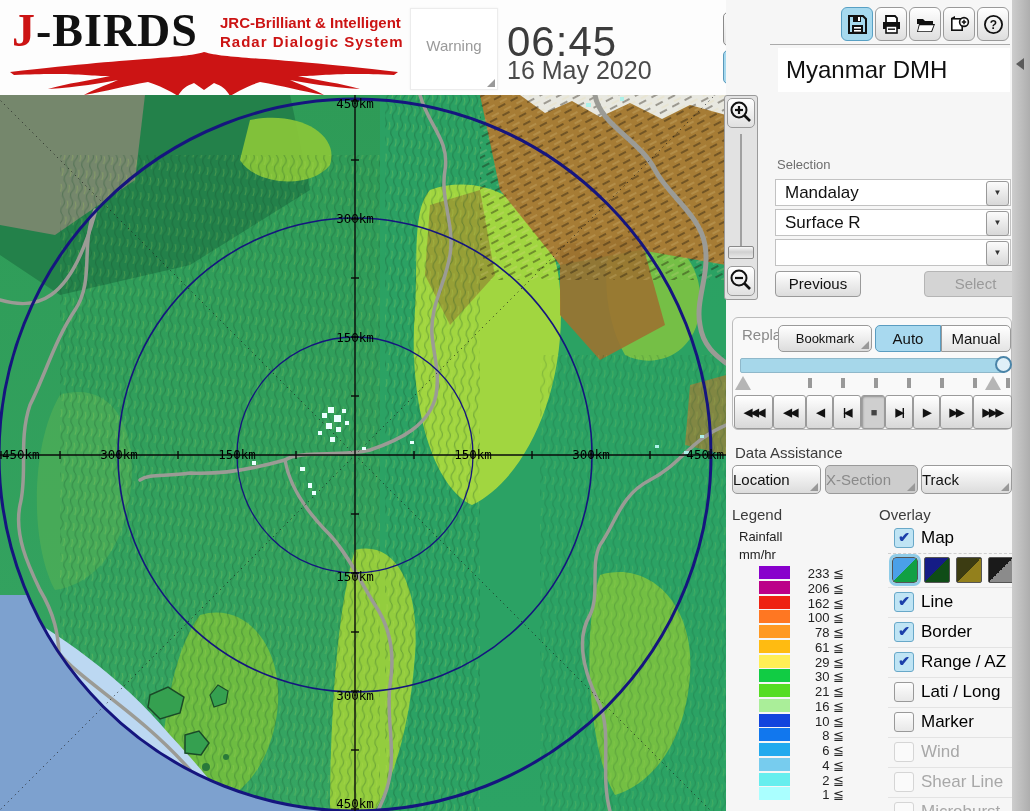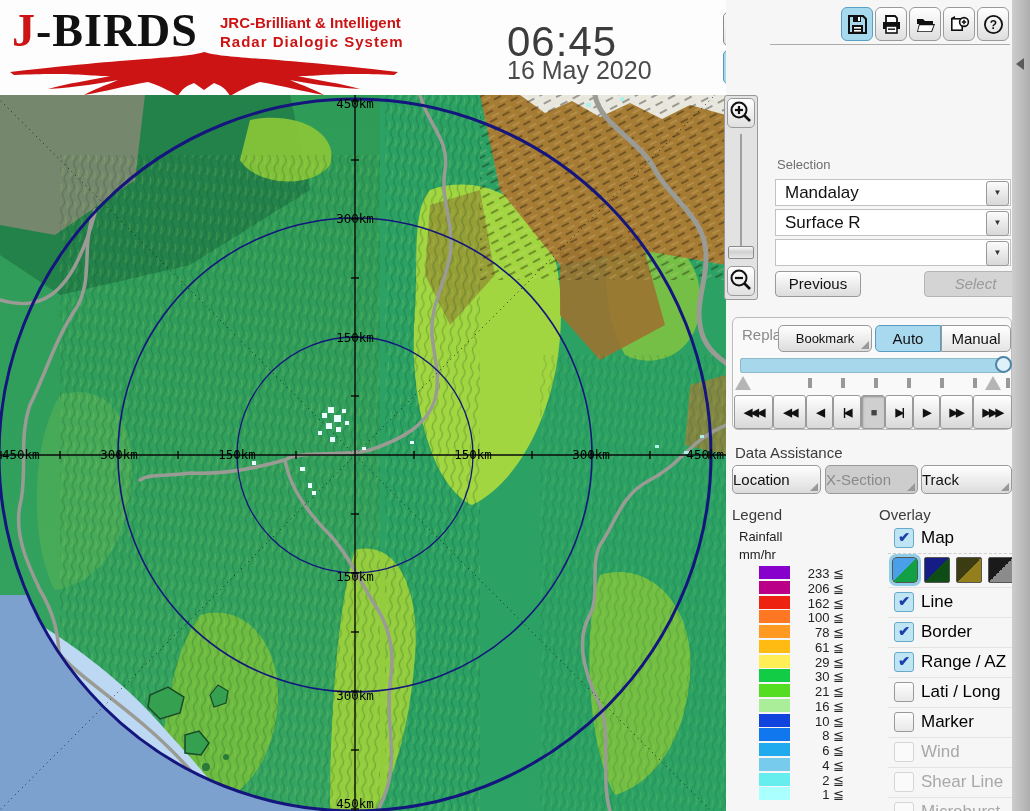--- a/index.html
+++ b/index.html
@@ -40,21 +40,21 @@
   #selection-label{position:absolute;left:777px;top:157px;font-size:13px;color:#6e6e6e;}
   .dropdown{position:absolute;left:775px;width:236px;height:27px;background:#fff;border:1px solid #c2c2c2;box-sizing:border-box;}
   .dropdown .val{position:absolute;left:9px;top:3px;font-size:17px;color:#111;}
   .dropdown .arrow-btn{position:absolute;right:1px;top:1px;width:21px;height:23px;border:1px solid #999;border-radius:3px;
         background:linear-gradient(#fbfbfb,#d8d8d8);text-align:center;line-height:22px;font-size:8px;color:#333;cursor:pointer;}
   #dd-site{top:179px;} #dd-product{top:209px;text-decoration:underline;} #dd-extra{top:239px;}
   .pbtn{position:absolute;height:26px;border:1px solid #9a9a9a;border-radius:4px;background:linear-gradient(#fff,#dcdcdc);
         font-size:15px;color:#111;text-align:center;cursor:pointer;box-sizing:border-box;}
   .pbtn.disabled{background:#d4d4d4;color:#9a9a9a;border-color:#b5b5b5;cursor:default;}
   #previous-btn{left:775px;top:271px;width:86px;line-height:24px;}
-  #select-btn{left:924px;top:271px;width:103px;line-height:24px;font-style:italic;}
+  #select-btn{left:924px;top:271px;width:103px;line-height:24px;}
   
   #replay-box{position:absolute;left:732px;top:317px;width:280px;height:113px;border:1px solid #bcbcbc;border-radius:6px;background:#f9f9f9;box-sizing:border-box;}
   #replay-label{position:absolute;left:9px;top:8px;font-size:15px;color:#8a8a8a;}
   #bookmark-btn{position:absolute;left:45px;top:7px;width:94px;height:27px;border:1px solid #9a9a9a;border-radius:5px;
         background:linear-gradient(#fff,#dcdcdc);font-size:13px;color:#111;text-align:center;line-height:26px;cursor:pointer;box-sizing:border-box;}
   .modebtn{position:absolute;top:7px;height:27px;border:1px solid #9a9a9a;background:linear-gradient(#fff,#e4e4e4);
         font-size:15px;color:#111;text-align:center;line-height:25px;cursor:pointer;box-sizing:border-box;}
   #auto-btn{left:142px;width:66px;background:#a8d9ef;border-color:#5a9cc0;border-radius:5px 0 0 5px;}
   #manual-btn{left:208px;width:70px;border-radius:0 5px 5px 0;}
   #replay-slider{position:absolute;left:7px;top:40px;width:266px;height:15px;background:#a6d7ea;border:1px solid #8fb8ca;border-radius:2px;box-sizing:border-box;}
@@ -114,20 +114,23 @@
 
   <div id="header">
     <div id="logo">
       <div id="logo-title"><span class="j">J</span><span>-BIRDS</span></div>
       <div class="logo-sub" id="logo-sub1">JRC-Brilliant &amp; Intelligent</div>
       <div class="logo-sub" id="logo-sub2">Radar  Dialogic  System</div>
       <svg id="eagle" width="392" height="46" viewBox="0 0 392 46">
         <path fill="#cc1414" d="M196,2 C220,9 250,6 390,22 L386,25 C330,22 312,26 290,26 C312,31 332,33 352,39 C320,37 300,33 282,30 C296,36 308,40 316,45 C292,41 276,36 252,32 C240,36 232,40 222,46 C218,39 214,36 206,33 L196,40 L186,33 C178,36 174,39 170,46 C160,40 152,36 140,32 C116,36 100,41 76,45 C84,40 96,36 110,30 C92,33 72,37 40,39 C60,33 80,31 102,26 C80,26 62,22 6,25 L2,22 C142,6 172,9 196,2 Z"></path>
       </svg>
     </div>
+    <div id="warning-box" class="grip">
+      <div class="lbl">Warning</div>
+    </div>
     <div id="clock-time">06:45</div>
     <div id="clock-date">16 May 2020</div>
   </div>
   <div class="tzbtn" id="utc-btn">UTC</div>
   <div class="tzbtn" id="mmt-btn">MMT</div>
 
   <div id="side-panel"></div>
 
   <div id="toolbar">
     <div class="tool-btn active" style="left:71px">
@@ -165,20 +168,23 @@
       </svg>
     </div>
     <div class="tool-btn" style="left:207px">
       <svg width="21" height="21" viewBox="0 0 21 21">
         <circle cx="10.5" cy="10.5" r="8.6" fill="none" stroke="#111" stroke-width="1.8"></circle>
         <text x="10.5" y="15" text-anchor="middle" font-size="12" font-weight="bold" fill="#111" style="font-family:'Liberation Sans',sans-serif">?</text>
       </svg>
     </div>
   </div>
   <div id="hdr-divider"></div>
+  <div id="station-title">
+    <span>Myanmar DMH</span>
+  </div>
 
 
   <div id="selection-label">Selection</div>
   <div class="dropdown" id="dd-site">
     <span class="val">Mandalay</span>
     <span class="arrow-btn">▼</span>
   </div>
   <div class="dropdown" id="dd-product">
     <span class="val">Surface R</span>
     <span class="arrow-btn">▼</span>

